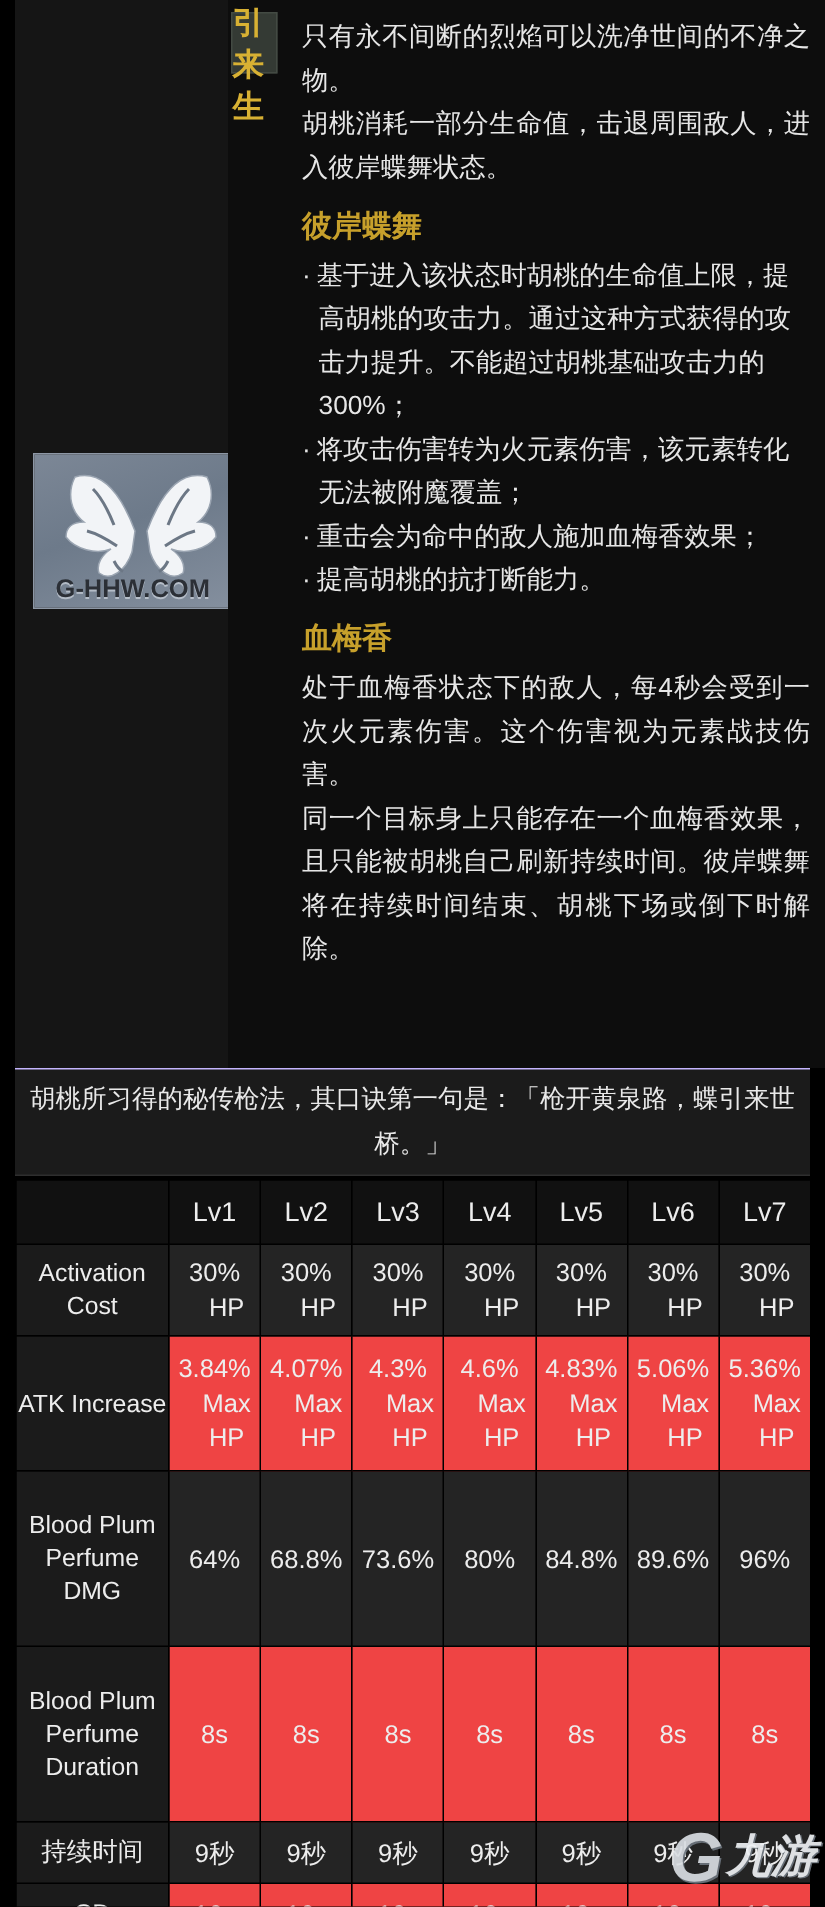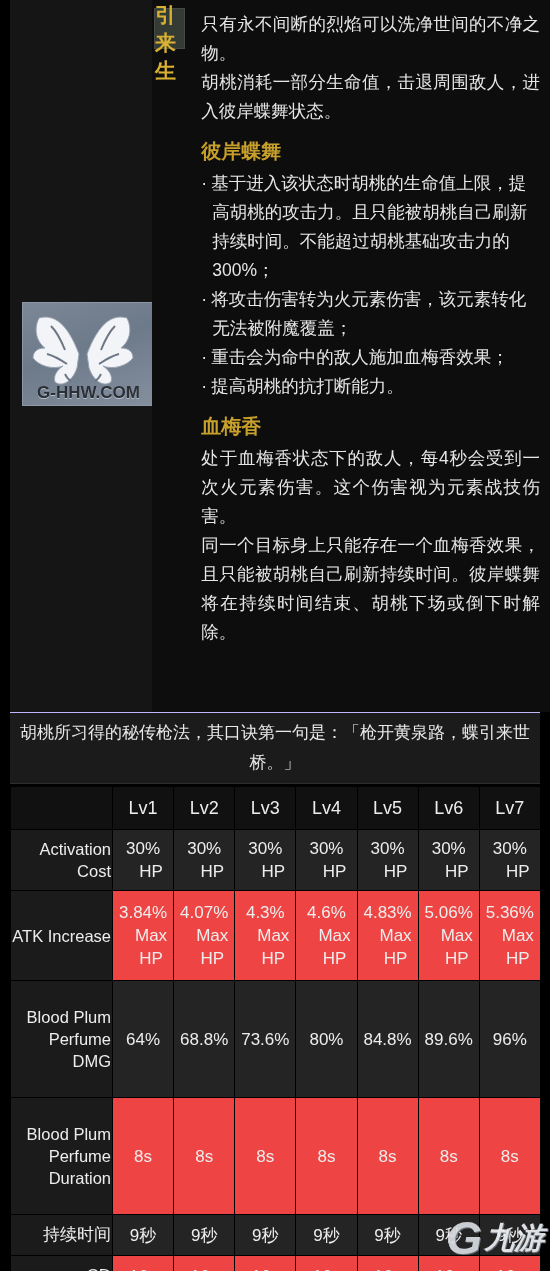--- a/index.html
+++ b/index.html
@@ -45,21 +45,21 @@
     position: absolute;
     left: 12px;
     top: 302px;
     width: 133px;
     height: 104px;
     background: linear-gradient(160deg, #7c8796 0%, #6d7a8a 45%, #848f9e 100%);
     border: 1px solid #8d97a5;
     box-sizing: border-box;
     display: flex;
     align-items: center;
-    justify-content: flex-start;
+    justify-content: flex-end;
     overflow: hidden;
   }
   .icon-box svg { display: block; }
   .icon-watermark {
     position: absolute;
     left: 0;
     right: 0;
     bottom: 2px;
     text-align: center;
     font-family: "Liberation Sans", sans-serif;
@@ -184,21 +184,21 @@
   thead th.corner { background: #111111; }
 
   td.row-label {
     background: #1b1b1b;
     font-size: 16.5px;
     line-height: 22px;
   }
   tr.band-a td.val { background: #242424; }
   tr.band-b td.val { background: #ef4444; }
   tr.band-a td.row-label,
-  tr.band-b td.row-label { background: #1b1b1b; text-align: right; }
+  tr.band-b td.row-label { background: #1b1b1b; }
 
   td.val {
     font-size: 17px;
     line-height: 23px;
   }
   td.val .unit { display: block; margin-left: 16px; }
 
   tr.r-activation td { height: 56px; }
   tr.r-atk td       { height: 85px; }
   tr.r-dmg td       { height: 112px; }
@@ -274,21 +274,21 @@
       <div class="title-bar">
         <span class="title-text">蝶引来生</span>
       </div>
 
       <div class="desc-area">
         <p class="para">只有永不间断的烈焰可以洗净世间的不净之物。</p>
         <p class="para">胡桃消耗一部分生命值，击退周围敌人，进入彼岸蝶舞状态。</p>
 
         <div class="sub-head">彼岸蝶舞</div>
         <ul class="bullets">
-          <li>基于进入该状态时胡桃的生命值上限，提高胡桃的攻击力。且只能被胡桃自己刷新持续时间。不能超过胡桃基础攻击力的300%；</li>
+          <li>基于进入该状态时胡桃的生命值上限，提高胡桃的攻击力。通过这种方式获得的攻击力提升。不能超过胡桃基础攻击力的300%；</li>
           <li>将攻击伤害转为火元素伤害，该元素转化无法被附魔覆盖；</li>
           <li>重击会为命中的敌人施加血梅香效果；</li>
           <li>提高胡桃的抗打断能力。</li>
         </ul>
 
         <div class="sub-head">血梅香</div>
         <p class="para">处于血梅香状态下的敌人，每4秒会受到一次火元素伤害。这个伤害视为元素战技伤害。</p>
         <p class="para">同一个目标身上只能存在一个血梅香效果，且只能被胡桃自己刷新持续时间。彼岸蝶舞将在持续时间结束、胡桃下场或倒下时解除。</p>
       </div>
 

